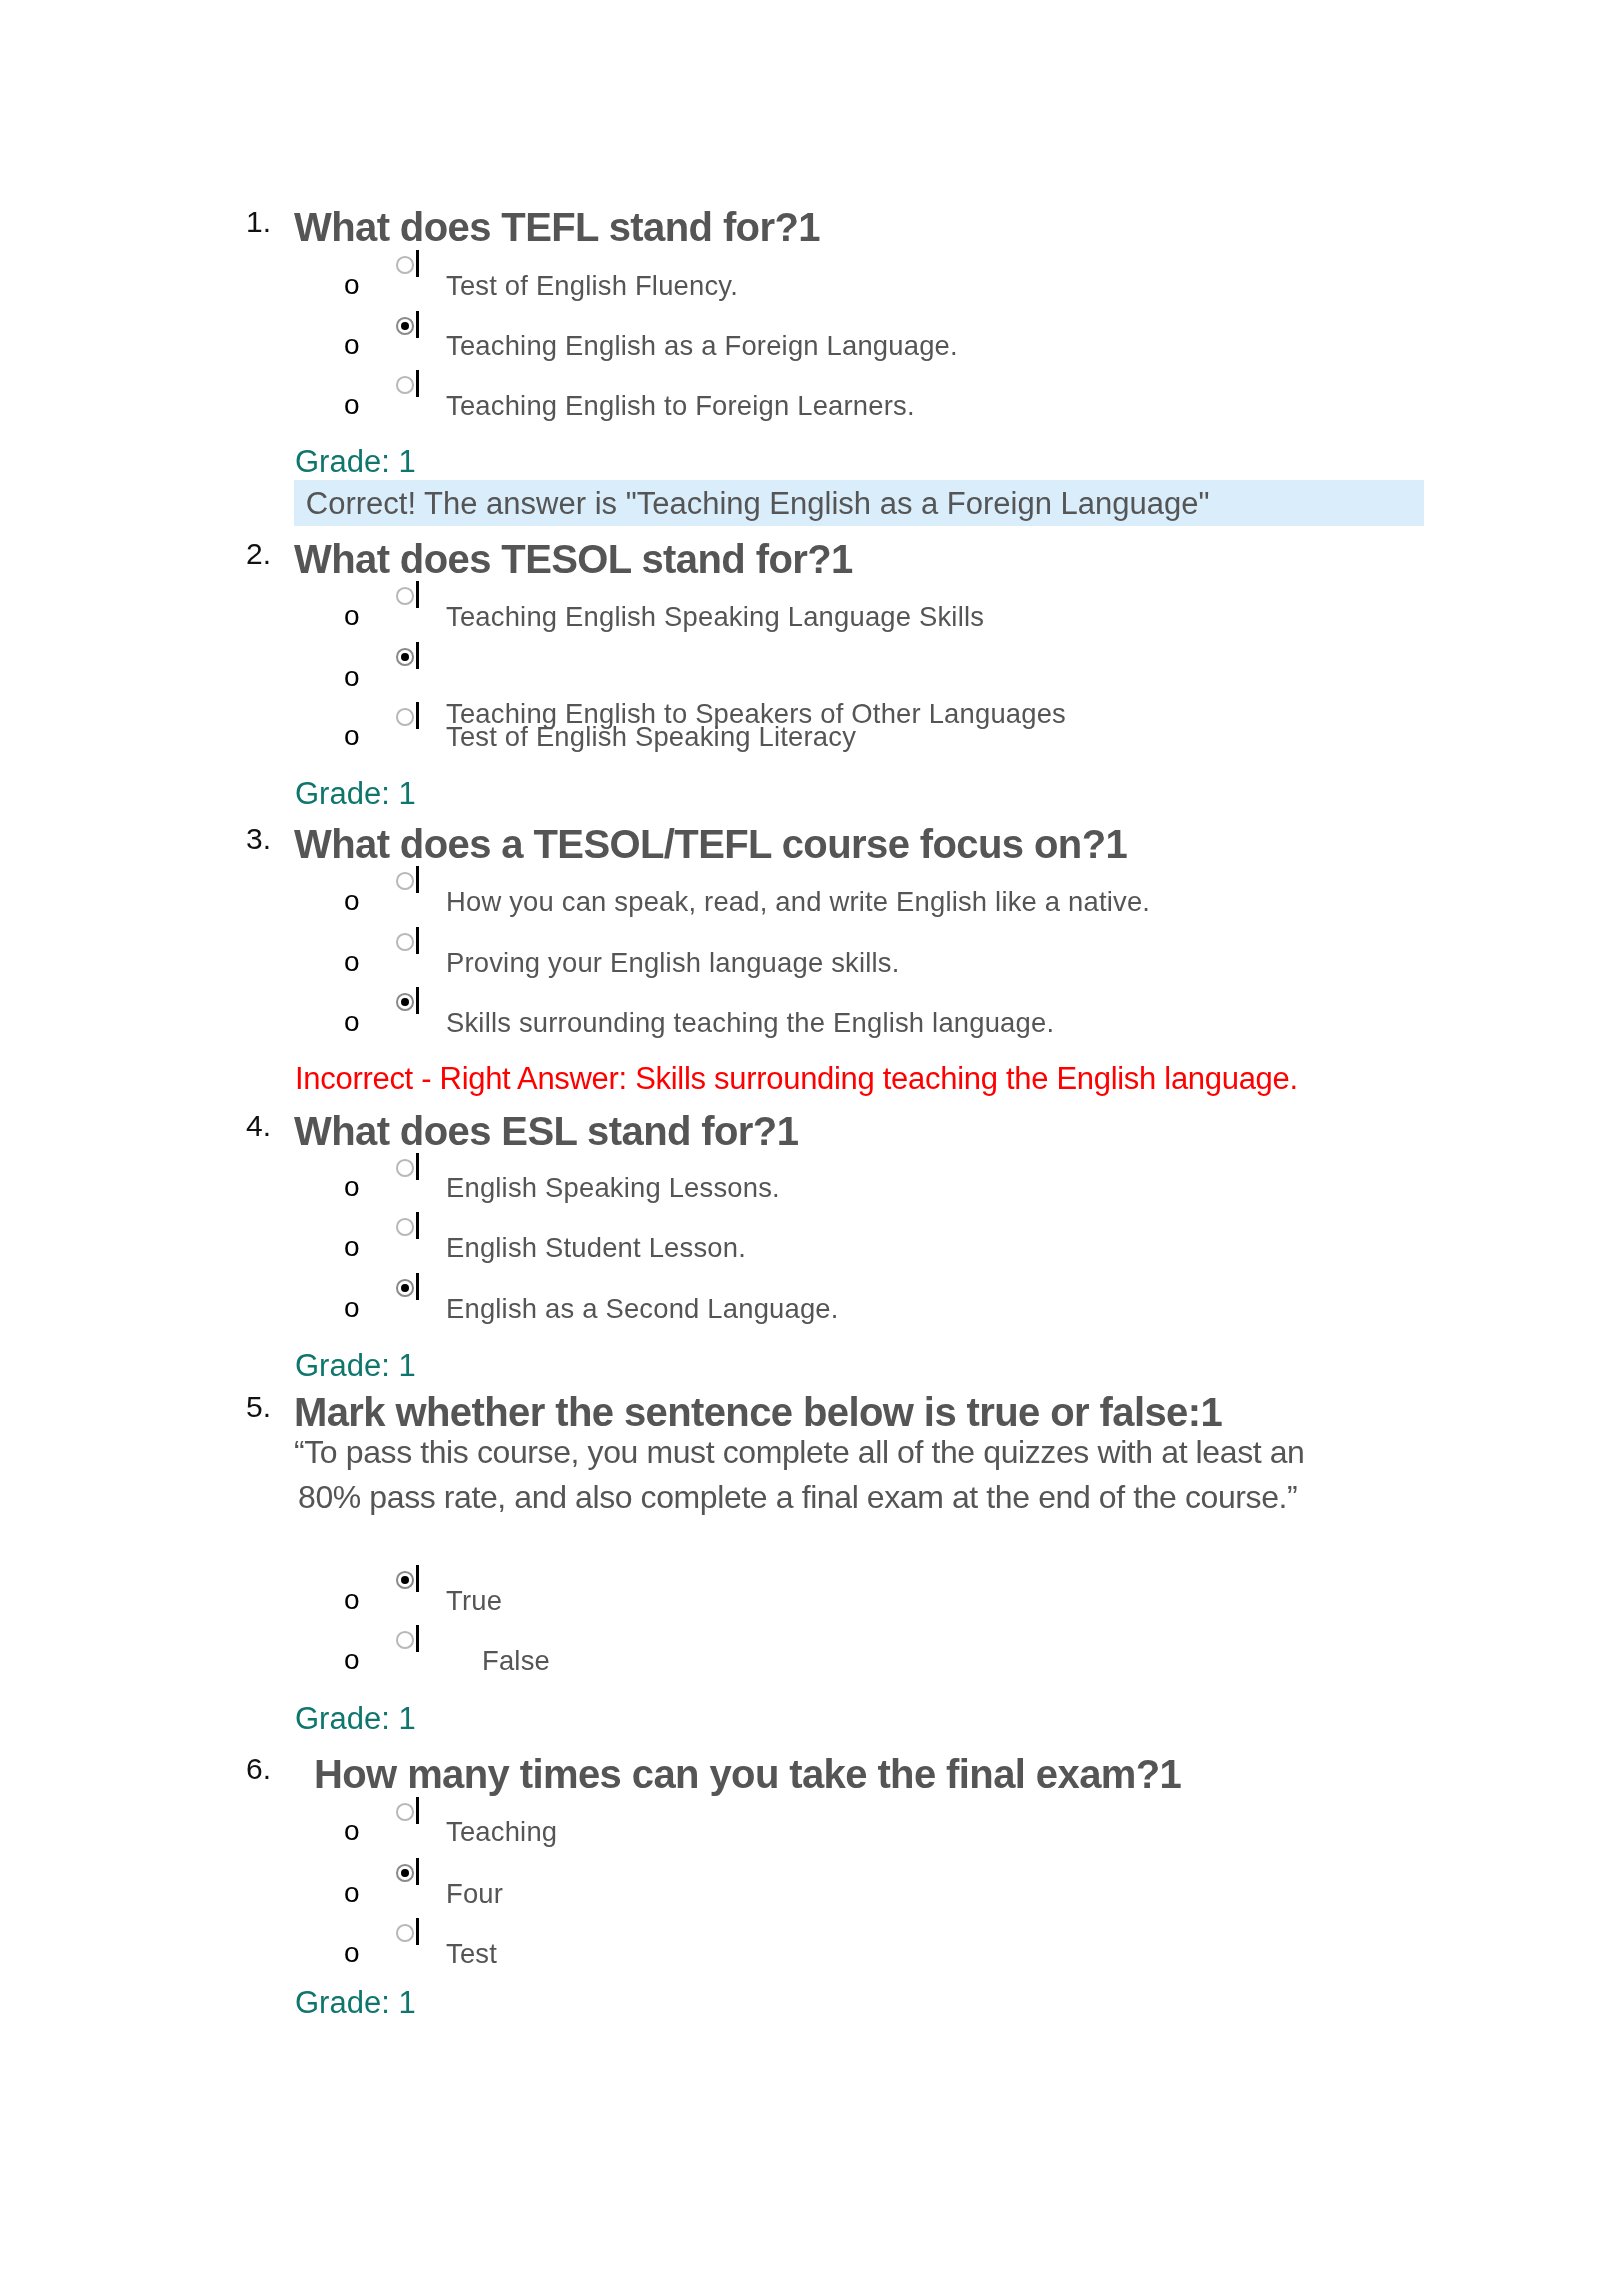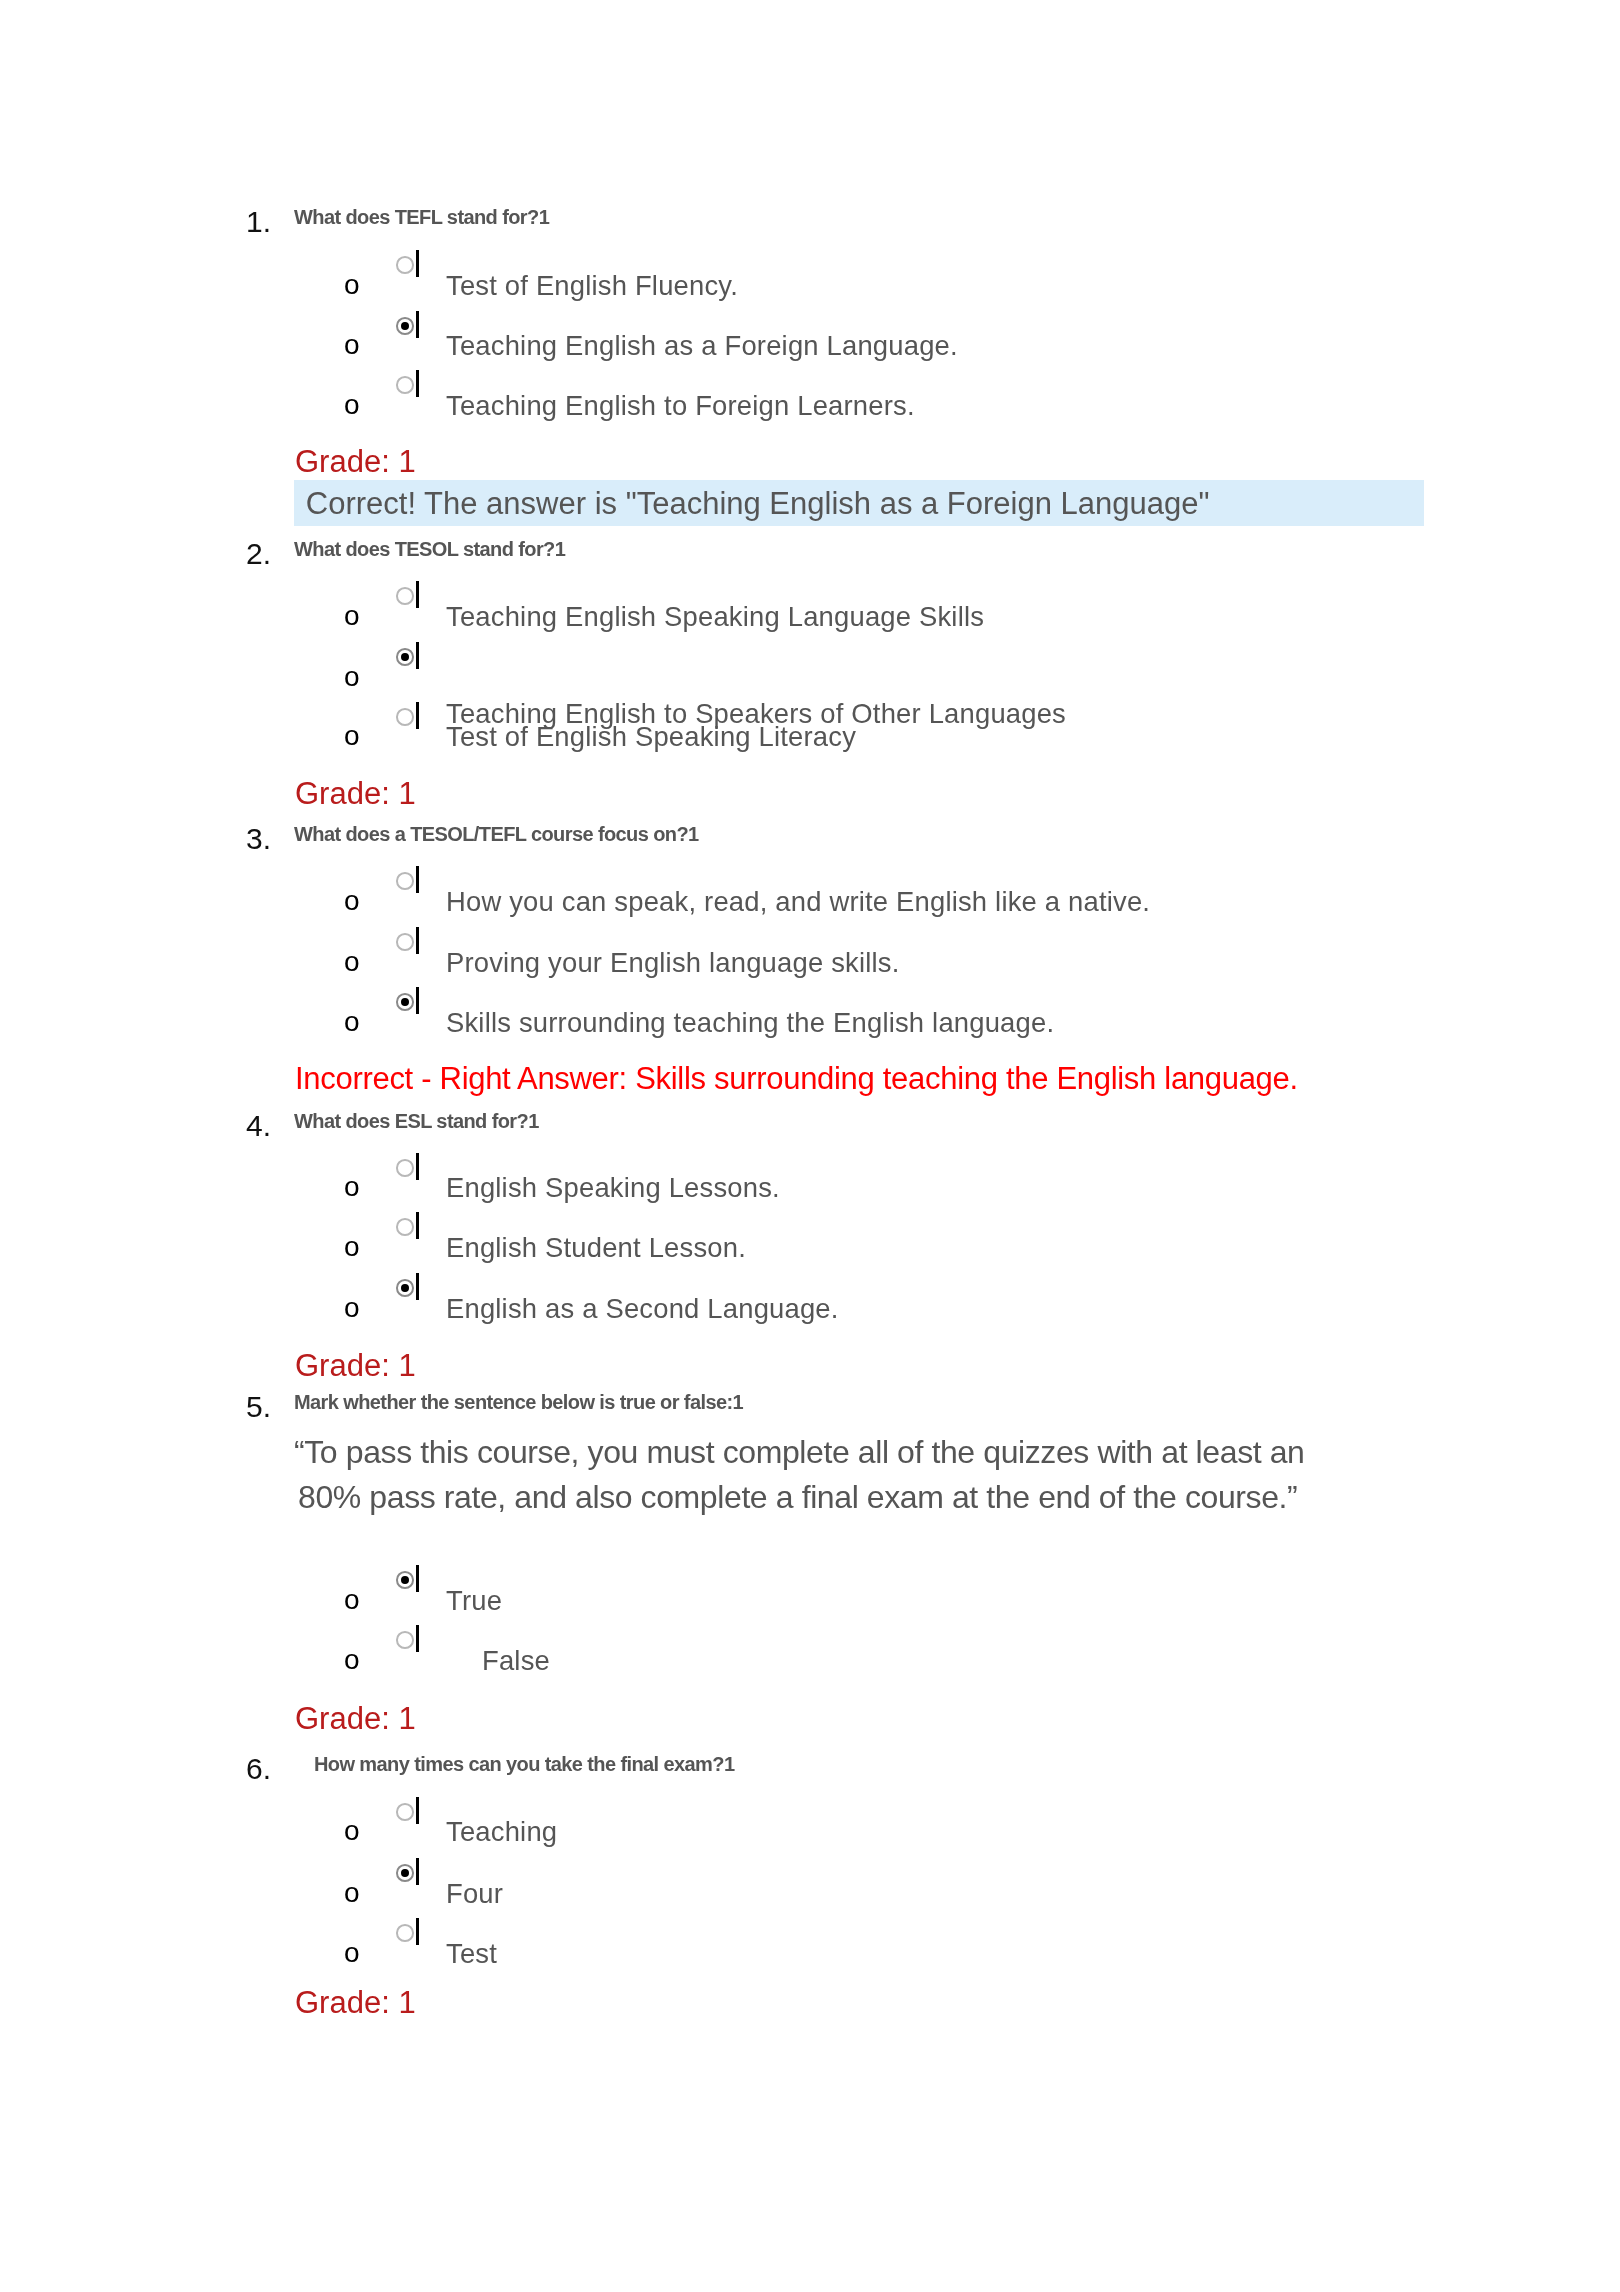--- a/index.html
+++ b/index.html
@@ -1,23 +1,23 @@
 <!DOCTYPE html>
 <html><head>
 <meta charset="utf-8">
 <style>
   html, body { margin: 0; padding: 0; background: #ffffff; }
   body { width: 1620px; height: 2293px; position: relative; overflow: hidden;
          font-family: "Liberation Sans", "DejaVu Sans", sans-serif; }
   .abs { position: absolute; white-space: nowrap; }
   .qnum { font-size: 30px; color: #111111; line-height: 1; }
-  .qtitle { font-size: 20px; font-weight: bold; color: #555555; line-height: 1; letter-spacing: -0.6px; }
+  .qtitle { font-size: 40px; font-weight: bold; color: #555555; line-height: 1; letter-spacing: -0.6px; }
   .bullet { font-size: 28px; color: #000000; line-height: 1; }
   .opt { font-size: 27.4px; color: #555555; line-height: 1; letter-spacing: 0.2px; }
-  .grade { font-size: 31px; color: #b91c1c; line-height: 1; }
+  .grade { font-size: 31px; color: #0f766e; line-height: 1; }
   .incorrect { font-size: 31px; color: #ff0000; line-height: 1; letter-spacing: -0.3px; }
   .statement { font-size: 32px; color: #555555; line-height: 1; letter-spacing: -0.4px; }
   .feedback-box { position: absolute; left: 294px; top: 480px; width: 1130px; height: 46px; background: #d9edfa; }
   .feedback-text { font-size: 31px; color: #555555; line-height: 1; }
   .radio { position: absolute; width: 26.5px; height: 27.4px; }
   .radio .circle { position: absolute; left: 0; top: 5.9px; width: 13.7px; height: 13.7px; border-radius: 50%;
                    border: 2px solid #b8b8b8; background: #ffffff; box-sizing: content-box; }
   .radio .circle.checked { border-color: #8a8a8a; }
   .radio .circle.checked::after { content: ""; position: absolute; left: 2.9px; top: 2.9px; width: 7.8px; height: 7.8px;
                                   border-radius: 50%; background: #000000; }

